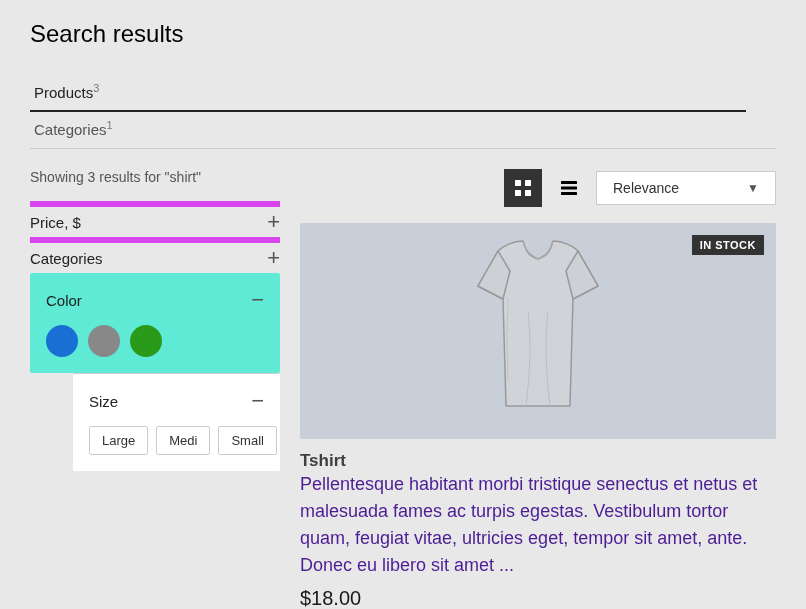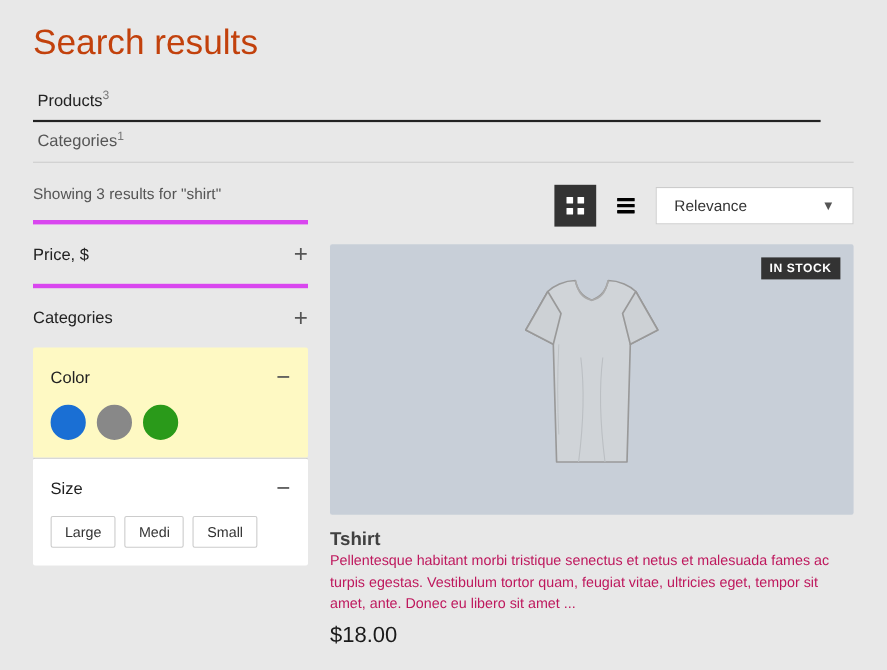--- a/index.html
+++ b/index.html
@@ -9,24 +9,24 @@
       width: 806px;
       min-height: 609px;
       color: #222;
     }
 
     .page-container {
       padding: 20px 30px;
     }
 
     .page-title {
-      font-size: 32px;
+      font-size: 24px;
       font-weight: 400;
-      margin-bottom: 16px;
-      color: #c2410c;
+      margin-bottom: 26px;
+      color: #000000;
     }
 
     .tabs-row {
       display: flex;
       border-bottom: 1px solid #ccc;
       margin-bottom: 20px;
       flex-direction: column;
     }
 
     .tab {
@@ -70,26 +70,26 @@
       flex-shrink: 0;
     }
 
     .results-info {
       font-size: 14px;
       color: #555;
       margin-bottom: 16px;
     }
 
     .filter-section {
-      border-top: 4px solid #d946ef;
-      padding: 16px 0;
+      border-top: 6px solid #d946ef;
+      padding: 4px 0;
     }
 
     .filter-section.has-card {
-      background: #fef9c3;
+      background: #5eead4;
       border: none;
       border-radius: 2px;
       padding: 16px;
       margin-top: 0;
     }
 
     .filter-header {
       display: flex;
       justify-content: space-between;
       align-items: center;
@@ -125,20 +125,21 @@
 
     .color-swatch.blue { background-color: #1a6fd4; border-color: #1a6fd4; }
     .color-swatch.gray { background-color: #888; border-color: #888; }
     .color-swatch.green { background-color: #2a9a1a; border-color: #2a9a1a; }
 
     .size-section {
       border-top: 1px solid #ccc;
       padding: 16px;
       background: #fff;
       margin-top: 0;
+      margin-left: 43px;
     }
 
     .size-buttons {
       display: flex;
       gap: 8px;
       margin-top: 14px;
     }
 
     .size-btn {
       padding: 6px 12px;
@@ -210,21 +211,21 @@
       background: transparent;
       position: relative;
     }
 
     .product-image-wrapper {
       position: relative;
       background: #c8cfd8;
       border-radius: 2px;
       overflow: hidden;
       width: 100%;
-      height: 246px;
+      height: 216px;
       display: flex;
       align-items: center;
       justify-content: center;
     }
 
     .in-stock-badge {
       position: absolute;
       top: 12px;
       right: 12px;
       background: #333;
@@ -245,22 +246,22 @@
     }
 
     .product-name {
       font-size: 17px;
       font-weight: 600;
       margin-bottom: 0;
       color: #404040;
     }
 
     .product-desc {
-      font-size: 13px;
-      color: #be185d;
+      font-size: 18px;
+      color: #4c1d95;
       line-height: 1.5;
       margin-bottom: 8px;
     }
 
     .product-price {
       font-size: 20px;
       font-weight: 500;
       color: #1a1a1a;
     }
 

